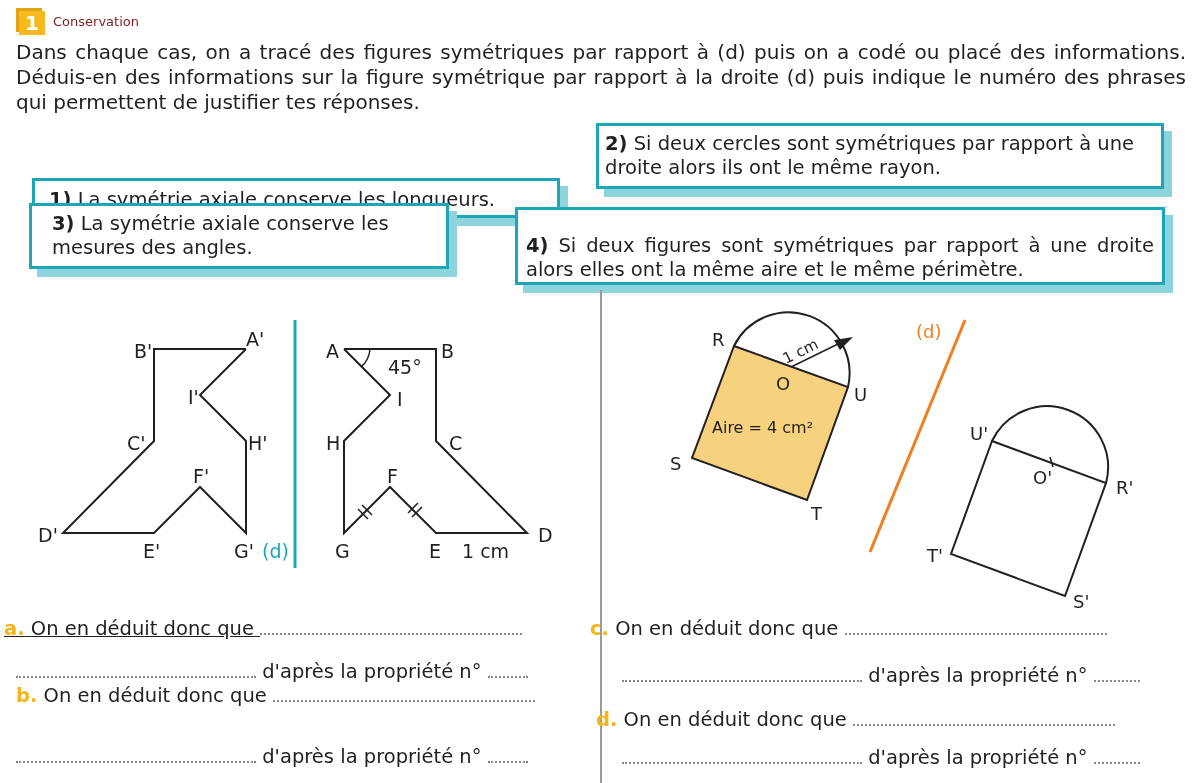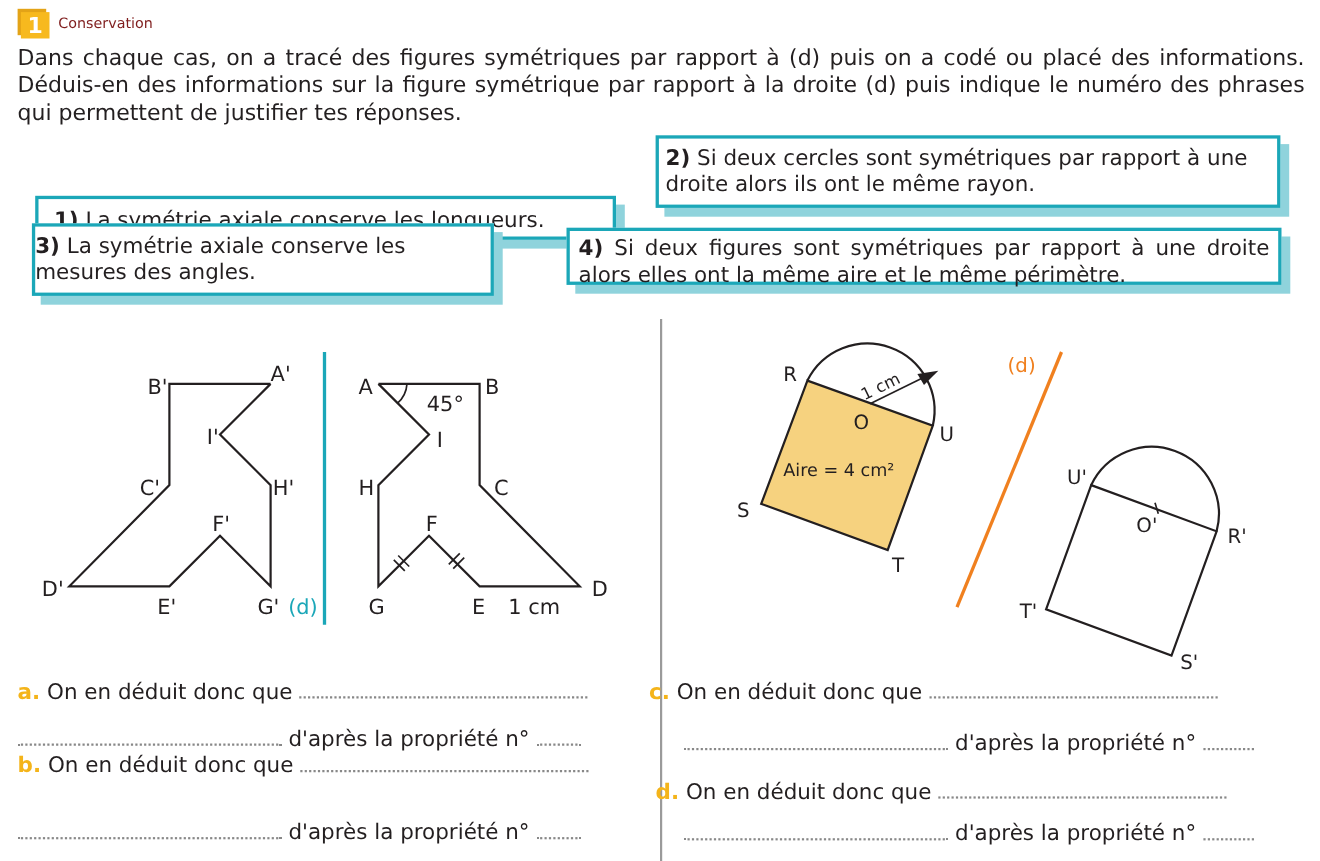--- a/index.html
+++ b/index.html
@@ -29,24 +29,24 @@
   <span class="title-text">Conservation</span>
 </div>
 <div class="intro">Dans chaque cas, on a tracé des figures symétriques par rapport à (d) puis on a codé ou placé des informations. Déduis-en des informations sur la figure symétrique par rapport à la droite (d) puis indique le numéro des phrases qui permettent de justifier tes réponses.</div>
 
 <div class="prop" style="left:32px;top:134px;width:528px;height:40px;padding:7px 14px;margin-top:44px;">
   <b>1)</b><span> La symétrie axiale conserve les longueurs.</span>
 </div>
 <div class="prop" style="left:596px;top:123px;width:568px;height:66px;padding:6px 10px 0 6px;">
   <b>2)</b><span> Si deux cercles sont symétriques par rapport à une droite alors ils ont le même rayon.</span>
 </div>
-<div class="prop" style="left:29px;top:203px;width:420px;height:66px;padding:6px 0;">
+<div class="prop" style="left:29px;top:203px;width:420px;height:66px;padding:6px 20px;">
   <b>3)</b><span> La symétrie axiale conserve les mesures des angles.</span>
 </div>
-<div class="prop" style="left:515px;top:207px;width:650px;height:52px;padding:4px 8px;text-align:justify;">
+<div class="prop" style="left:515px;top:207px;width:650px;height:78px;padding:24px 8px;text-align:justify;">
   <b>4)</b><span> Si deux figures sont symétriques par rapport à une droite alors elles ont la même aire et le même périmètre.</span>
 </div>
 
 <div class="sep"></div>
 
 <svg style="position:absolute;left:0;top:300px;" width="600" height="290">
   <line x1="295" y1="20" x2="295" y2="268" stroke="#1ba7b8" stroke-width="3"></line>
   <polyline fill="none" stroke="#231f20" stroke-width="2" points="246,49 154,49 154,141 63,233 154,233 200,187 246,233 246,141 200,95 246,49"></polyline>
   <polyline fill="none" stroke="#231f20" stroke-width="2" points="344,49 436,49 436,141 527,233 436,233 390,187 344,233 344,141 390,95 344,49"></polyline>
   <path d="M 370 49 A 26 26 0 0 1 361 67" fill="none" stroke="#231f20" stroke-width="1.5"></path>
@@ -100,21 +100,21 @@
     <text x="433" y="184">O'</text>
     <text x="516" y="194">R'</text>
     <text x="327" y="262">T'</text>
     <text x="473" y="308">S'</text>
     <text x="316" y="38" fill="#f0801f">(d)</text>
     <text x="112" y="133" font-size="16">Aire = 4 cm²</text>
     <text x="0" y="0" font-size="15" transform="translate(186,64) rotate(-26)">1 cm</text>
   </g>
 </svg>
 
-<div class="ans" style="left:16px;top:617px;">
+<div class="ans" style="left:4px;top:617px;text-decoration:underline;">
   <span class="letter">a.</span>
   <span>On en déduit donc que</span>
   <span class="dots" style="width:262px"></span>
 </div>
 <div class="ans" style="left:16px;top:660px;">
   <span class="dots" style="width:240px"></span>
   <span>d'après la propriété n°</span>
   <span class="dots" style="width:40px"></span>
 </div>
 <div class="ans" style="left:16px;top:684px;">

